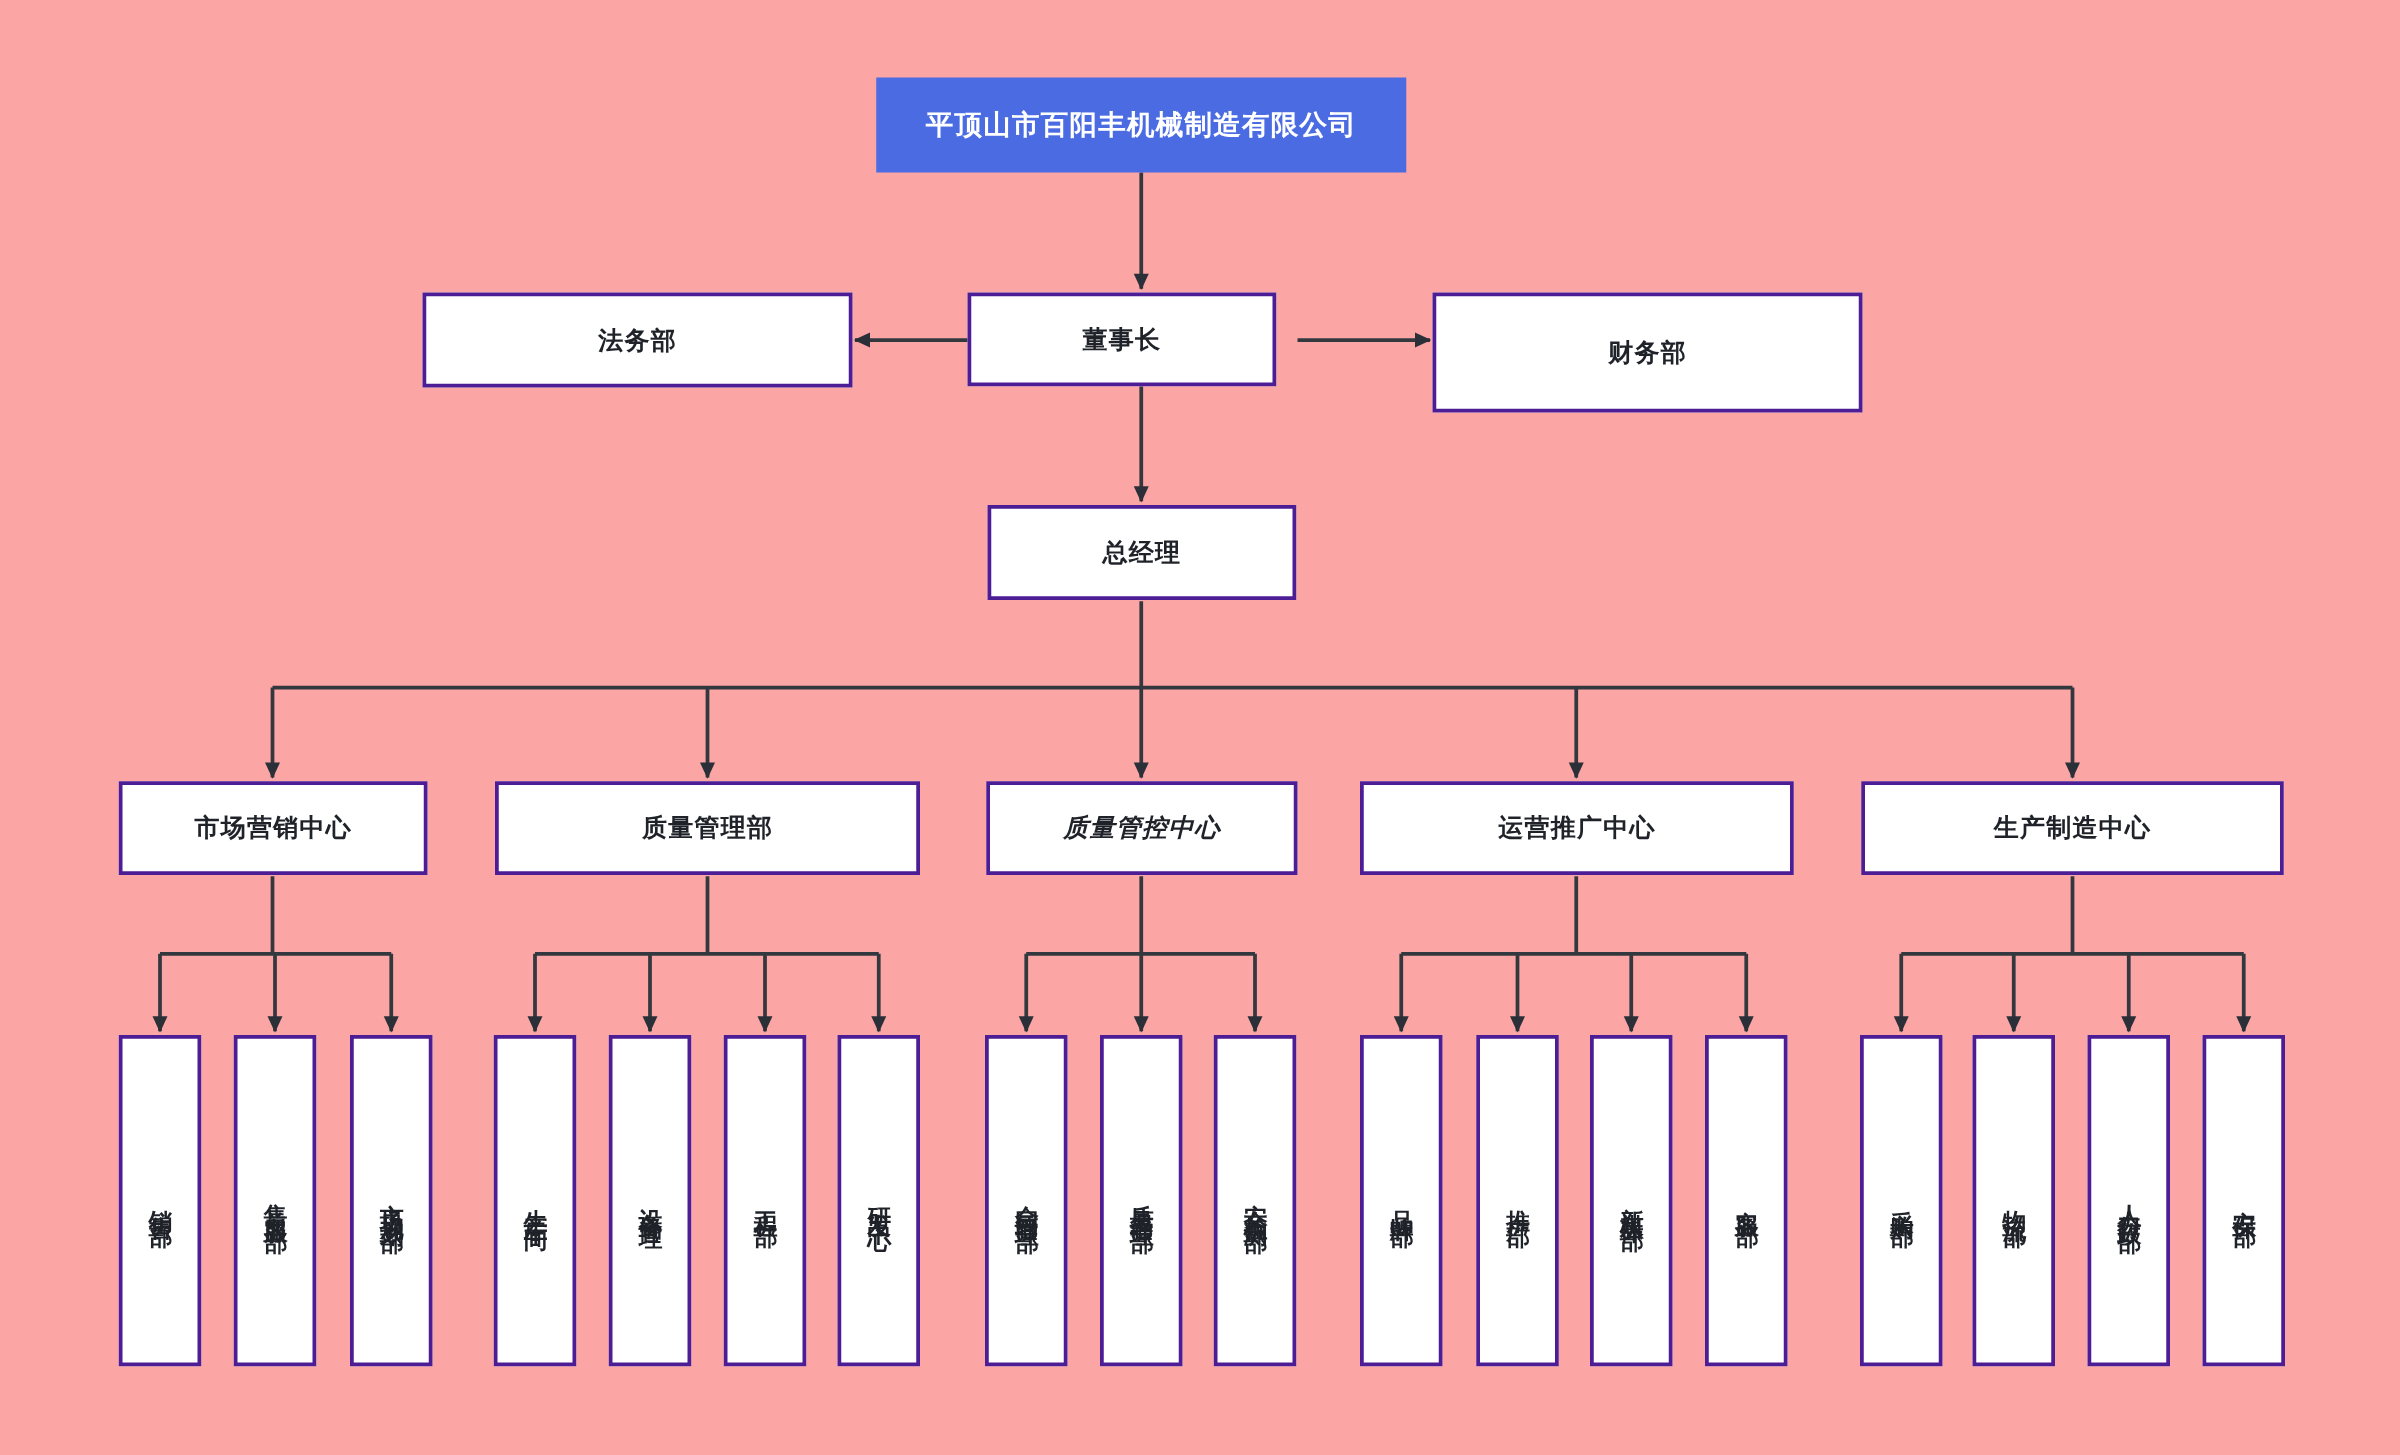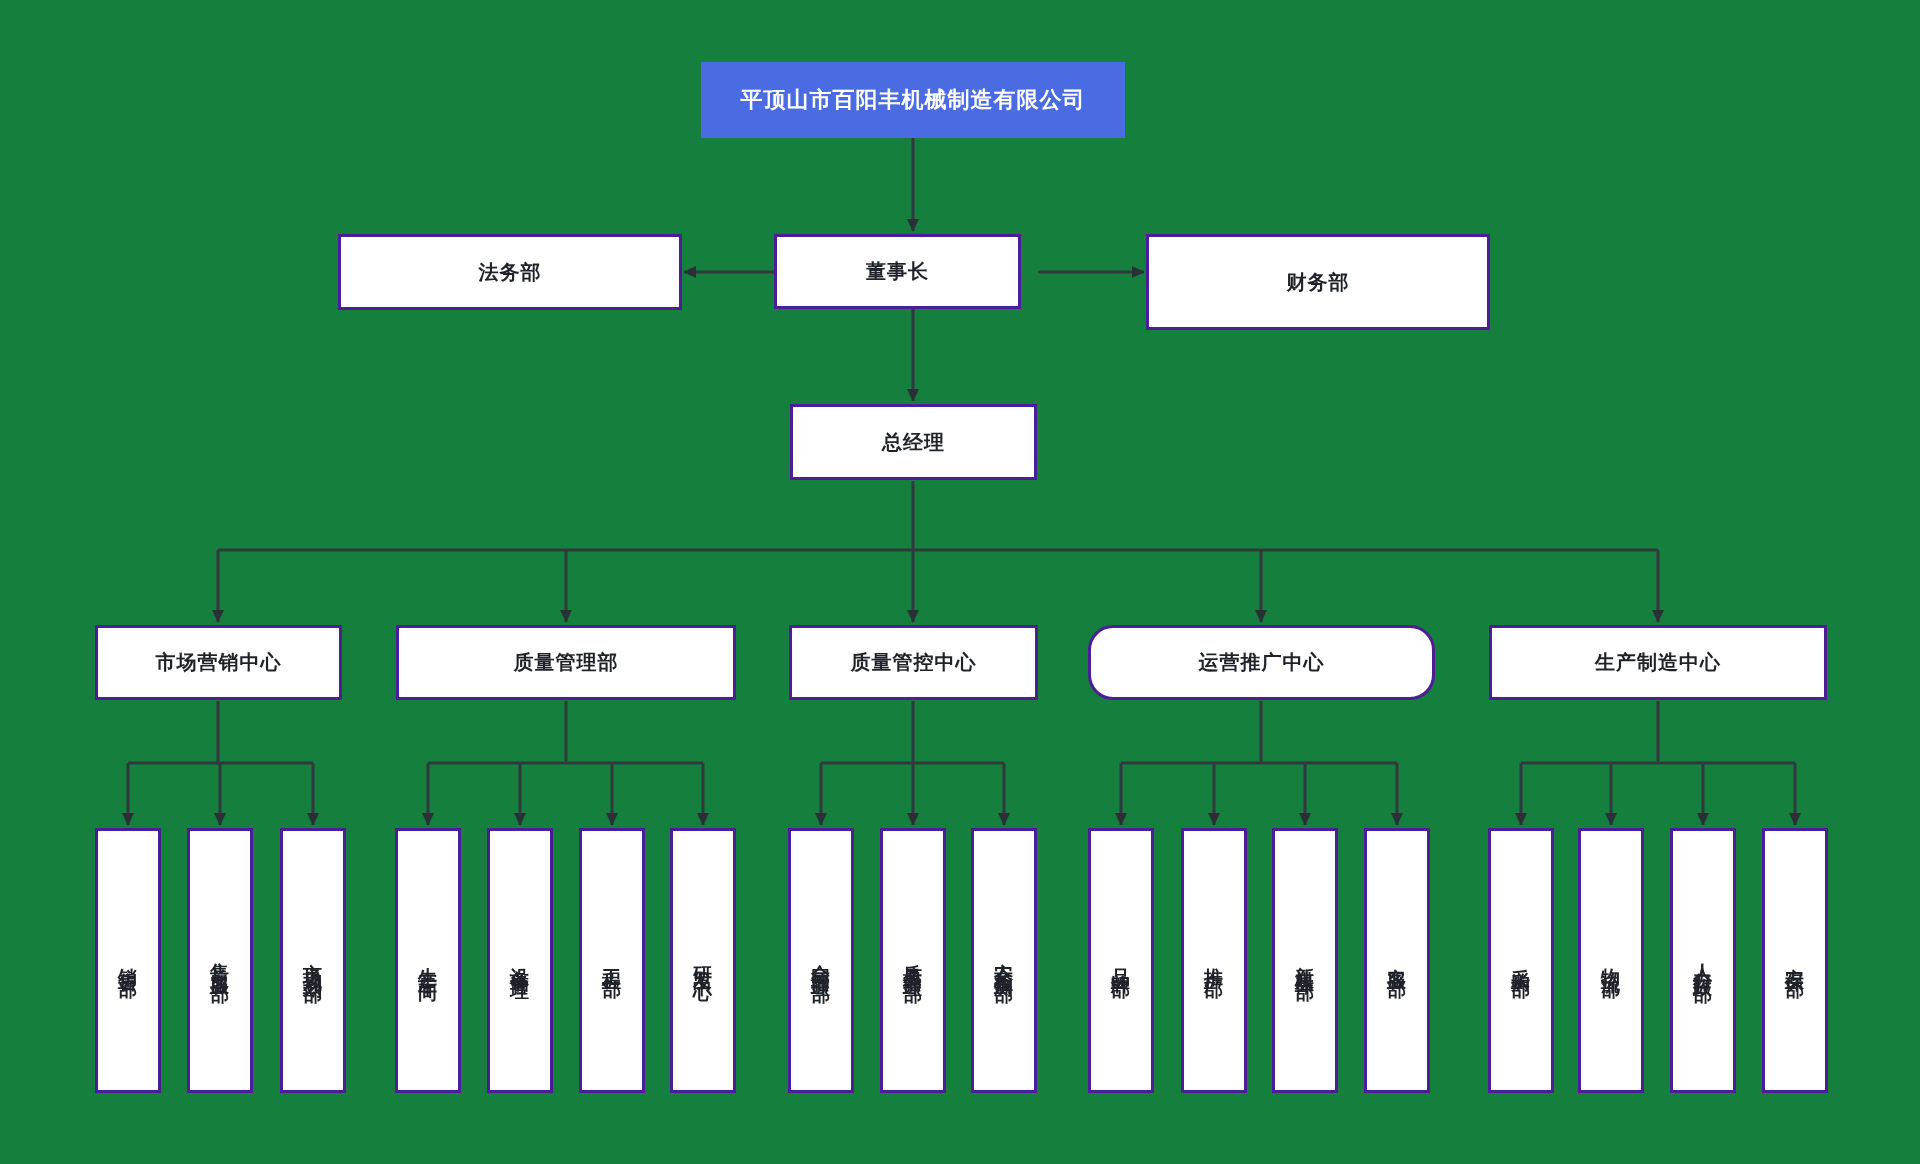--- a/index.html
+++ b/index.html
@@ -5,21 +5,21 @@
   html, body {
     margin: 0;
     padding: 0;
     background: #ffffff;
     font-family: "Liberation Sans", "DejaVu Sans", sans-serif;
   }
   .canvas {
     position: relative;
     width: 1920px;
     height: 1164px;
-    background: #15803d;
+    background: #fca5a5;
     overflow: hidden;
   }
   .connector-svg {
     position: absolute;
     left: 0; top: 0;
     width: 1920px; height: 1164px;
     pointer-events: none;
   }
   .node {
     position: absolute;
@@ -117,22 +117,22 @@
   <div class="node root" style="left:701px; top:62px; width:424px; height:76px;">平顶山市百阳丰机械制造有限公司</div>
 
   <div class="node lvl" style="left:338px; top:234px; width:344px; height:76px;">法务部</div>
   <div class="node lvl" style="left:774px; top:234px; width:247px; height:75px;">董事长</div>
   <div class="node lvl" style="left:1146px; top:234px; width:344px; height:96px;">财务部</div>
 
   <div class="node lvl" style="left:790px; top:404px; width:247px; height:76px;text-align:center;">总经理</div>
 
   <div class="node lvl" style="left:95px;  top:625px; width:247px; height:75px;font-family:Liberation Serif, serif;">市场营销中心</div>
   <div class="node lvl" style="left:396px; top:625px; width:340px; height:75px;">质量管理部</div>
-  <div class="node lvl" style="left:789px; top:625px; width:249px; height:75px;">质量管控中心</div>
-  <div class="node lvl" style="left:1088px; top:625px; width:347px; height:75px;border-radius:25px;">运营推广中心</div>
+  <div class="node lvl" style="left:789px; top:625px; width:249px; height:75px;font-style:italic;">质量管控中心</div>
+  <div class="node lvl" style="left:1088px; top:625px; width:347px; height:75px;">运营推广中心</div>
   <div class="node lvl" style="left:1489px; top:625px; width:338px; height:75px;">生产制造中心</div>
 
   <div class="node dept" style="left:95px; top:828px; width:66px; height:265px;">
     <span class="vtext">销售部</span>
   </div>
   <div class="node dept" style="left:187px; top:828px; width:66px; height:265px;">
     <span class="vtext">售前客服部</span>
   </div>
   <div class="node dept" style="left:280px; top:828px; width:66px; height:265px;">
     <span class="vtext">市场规划部</span>

